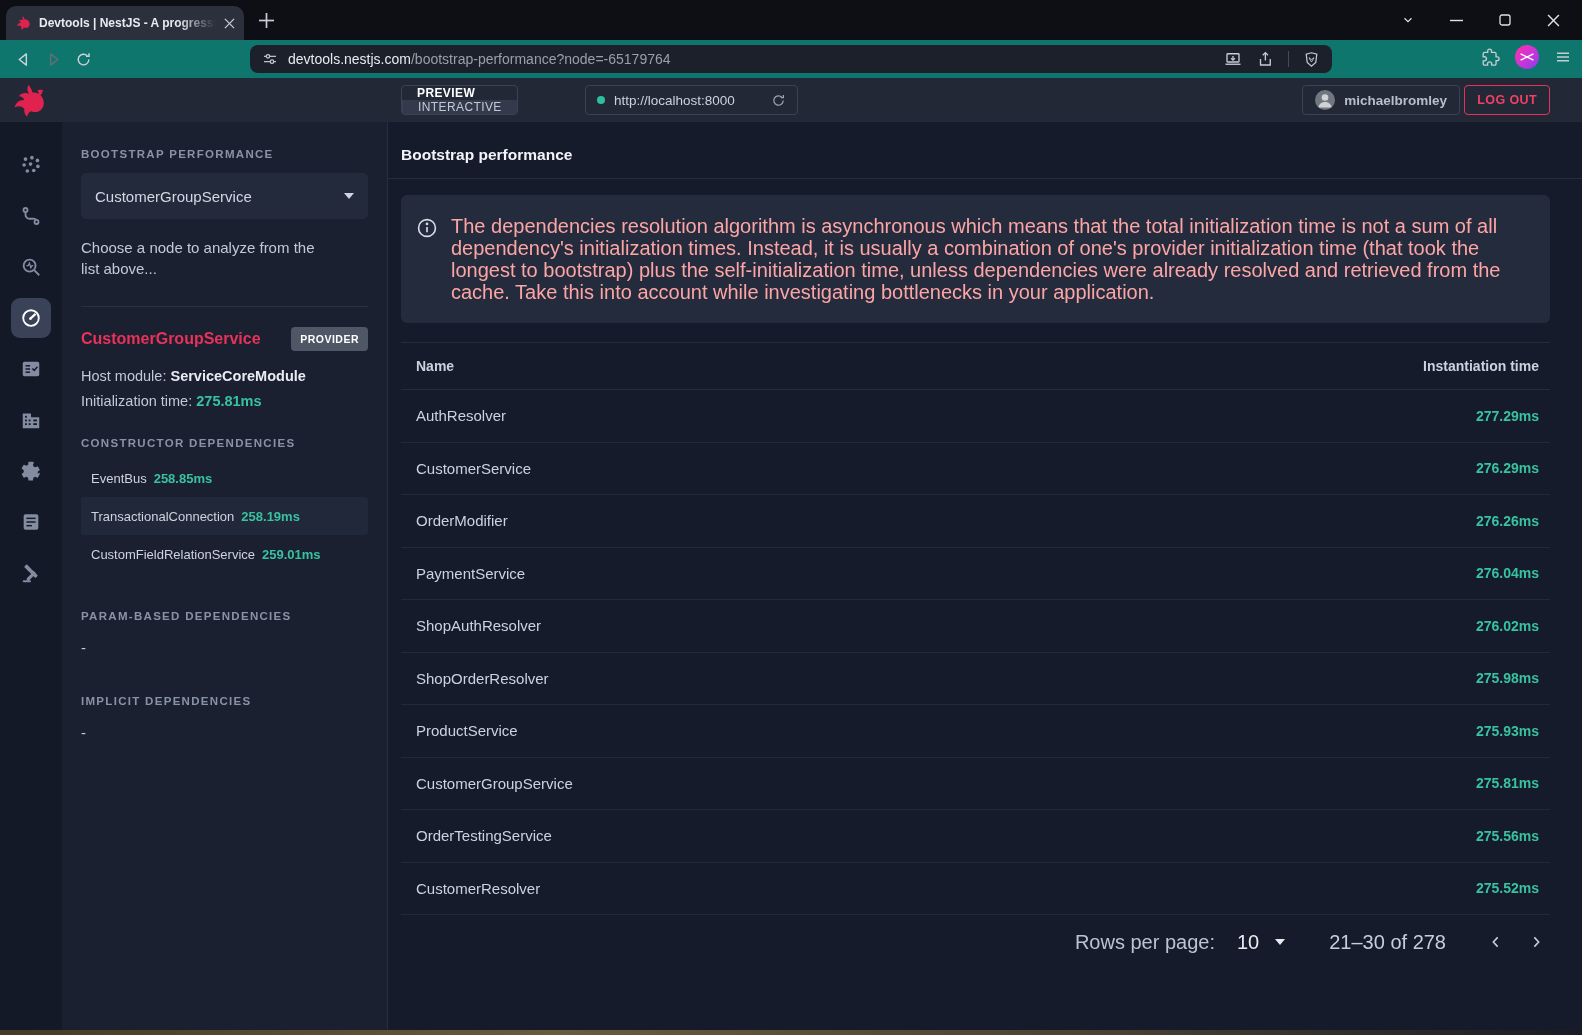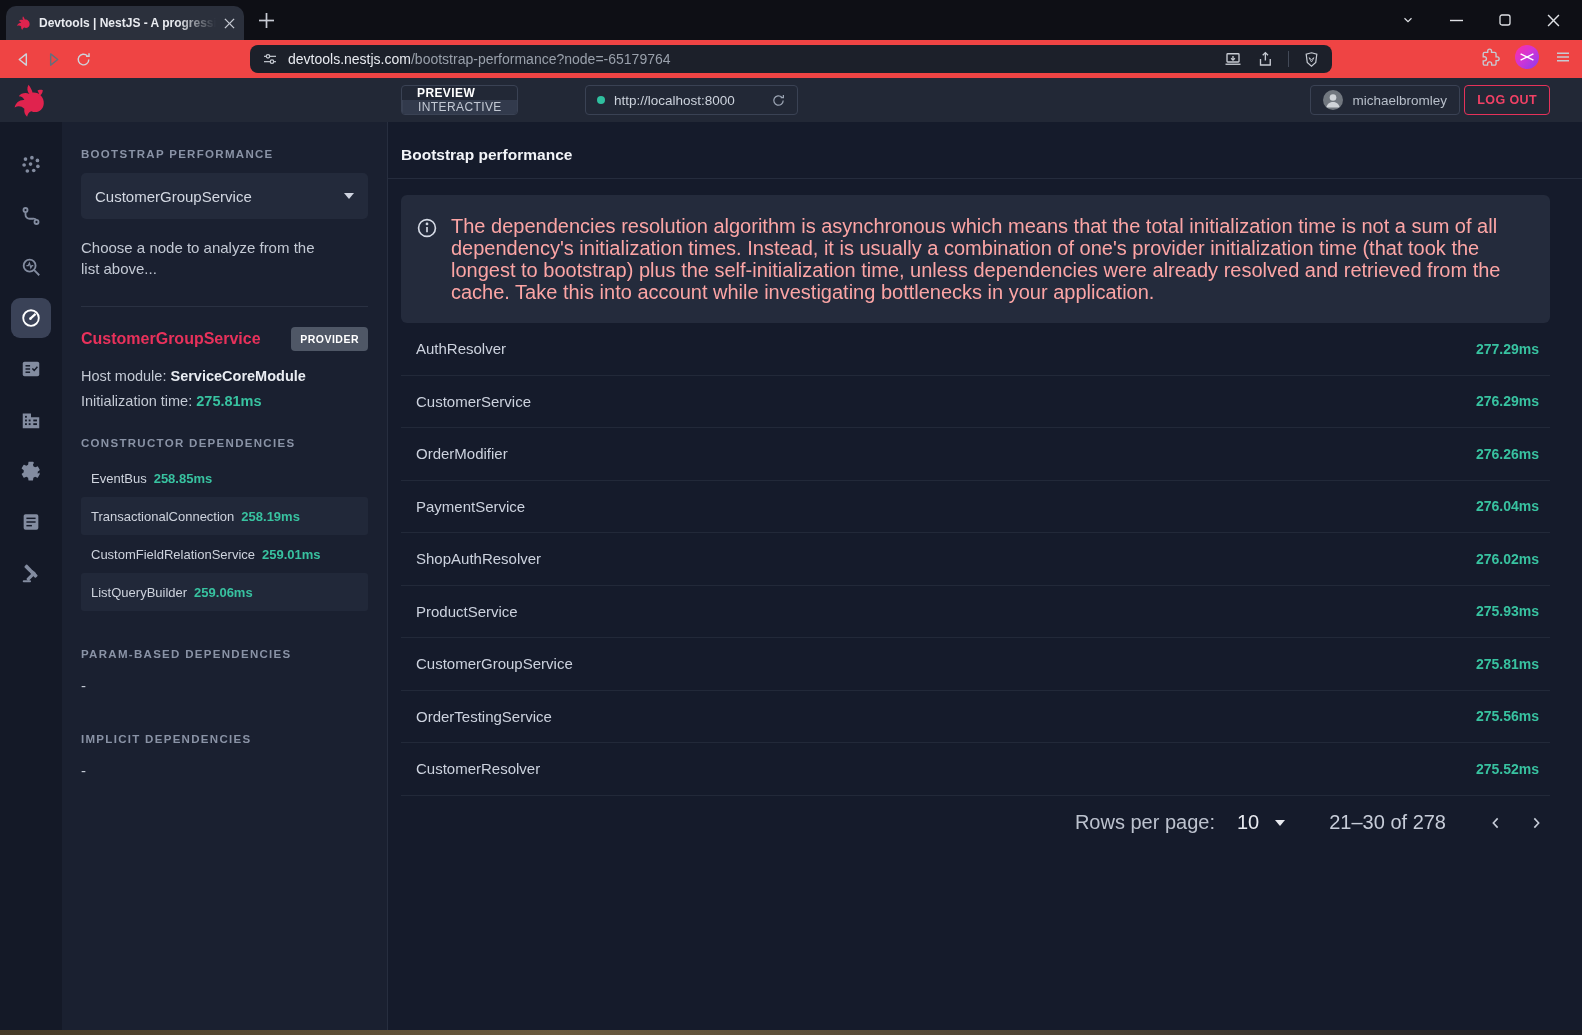--- a/index.html
+++ b/index.html
@@ -13,21 +13,21 @@
     border-radius:10px 10px 0 0; display:flex; align-items:center; padding:0 9px; gap:8px; }
   .tab-title { color:#e9ebf0; font-size:12px; font-weight:700; white-space:nowrap; overflow:hidden;
     flex:1; -webkit-mask-image:linear-gradient(90deg,#000 78%,transparent); mask-image:linear-gradient(90deg,#000 78%,transparent); }
   .tab-close { color:#c7cbd3; flex:0 0 auto; display:flex; }
   .newtab { position:absolute; left:254px; top:8px; width:24px; height:24px; color:#c7cbd3;
     display:flex; align-items:center; justify-content:center; }
   .win-controls { position:absolute; right:6px; top:0; height:40px; width:190px; display:flex;
     align-items:center; justify-content:space-between; color:#dfe1e5; padding:0 8px; }
   .win-btn { width:28px; height:28px; display:flex; align-items:center; justify-content:center; }
 
-  .toolbar { position:absolute; top:40px; left:0; right:0; height:38px; background:#ef4444;
+  .toolbar { position:absolute; top:40px; left:0; right:0; height:38px; background:#0f766e;
     display:flex; align-items:center; }
   .nav-ic { width:30px; height:30px; display:flex; align-items:center; justify-content:center; color:#cfd3db; }
   .nav-ic.back { margin-left:8px; }
   .nav-ic.fwd { color:#666d7a; }
   .urlbar { position:absolute; left:250px; top:5px; width:1082px; height:28px; background:#1c202a;
     border-radius:8px; display:flex; align-items:center; padding:0 12px; gap:10px; }
   .url-text { font-size:14px; white-space:nowrap; overflow:hidden; }
   .url-domain { color:#e8eaf0; }
   .url-path { color:#99a0ab; }
   .urlbar-right { margin-left:auto; display:flex; align-items:center; gap:14px; color:#c7cbd3; }
@@ -47,21 +47,21 @@
   .seg-btn.active { color:#fff; font-weight:700; }
   .seg-btn.inactive { background:#323a4c; color:#c3c9d4; border-left:1px solid #3a4254; }
   .target { position:absolute; left:585px; top:7px; width:213px; height:30px; border:1px solid #3a4254;
     border-radius:4px; display:flex; align-items:center; padding:0 11px; gap:9px; }
   .dot { width:8px; height:8px; border-radius:50%; background:#2fbf9f; }
   .target-url { color:#ccd2dc; font-size:13.5px; }
   .target-refresh { margin-left:auto; color:#9aa3b2; display:flex; }
   .user-chip { position:absolute; right:122px; top:7px; height:30px; border:1px solid #3a4254;
     border-radius:4px; display:flex; align-items:center; gap:9px; padding:0 12px; }
   .user-avatar { width:20px; height:20px; border-radius:50%; background:#71777f; overflow:hidden; }
-  .user-name { color:#b8bfca; font-size:13.5px; }
+  .user-name { color:#b8bfca; font-size:13.5px;font-weight:bold; }
   .logout { position:absolute; right:32px; top:7px; height:30px; border:1px solid #e5325a; color:#f04165;
     border-radius:4px; font-weight:700; font-size:12.5px; letter-spacing:.4px; display:flex;
     align-items:center; padding:0 12px; background:transparent; font-family:inherit; }
 
   
   .rail { position:absolute; top:122px; bottom:5px; left:0; width:62px; background:#141927;
     display:flex; flex-direction:column; align-items:center; padding-top:23px; gap:11px; }
   .rail-item { width:40px; height:40px; border-radius:9px; display:flex; align-items:center;
     justify-content:center; color:#838ca0; flex:0 0 auto; }
   .rail-item.active { background:#3a4257; color:#ffffff; }
@@ -404,24 +404,20 @@
         <span>TransactionalConnection</span>
         <span class="dep-time">258.19ms</span>
       </div>
 
       <div class="dep-item">
         <span>CustomFieldRelationService</span>
         <span class="dep-time">259.01ms</span>
       </div>
 
 
-      <div class="dep-item">
-        <span>ListQueryBuilder</span>
-        <span class="dep-time">259.06ms</span>
-      </div>
     </div>
 
   <div class="section-label lbl-3">PARAM-BASED DEPENDENCIES</div>
   <div class="dash">-</div>
 
   <div class="section-label lbl-4">IMPLICIT DEPENDENCIES</div>
   <div class="dash">-</div>
 </div>
 
 <div class="main">
@@ -432,20 +428,24 @@
     <span class="info-ic">
       <svg width="22" height="22" viewBox="0 0 24 24" fill="none" stroke="currentColor" stroke-width="1.8">
           <circle cx="12" cy="12" r="9.2"></circle>
           <line x1="12" y1="11" x2="12" y2="16.5"></line>
           <circle cx="12" cy="7.6" r="0.6" fill="currentColor"></circle>
         </svg>
     </span>
     <span class="info-text">The dependencies resolution algorithm is asynchronous which means that the total initialization time is not a sum of all dependency's initialization times. Instead, it is usually a combination of one's provider initialization time (that took the longest to bootstrap) plus the self-initialization time, unless dependencies were already resolved and retrieved from the cache. Take this into account while investigating bottlenecks in your application.</span>
   </div>
 
+  <div class="thead">
+    <span class="th">Name</span>
+    <span class="th">Instantiation time</span>
+  </div>
   <div>
 
       <div class="trow">
         <span class="td-name">AuthResolver</span>
         <span class="td-time">277.29ms</span>
       </div>
 
       <div class="trow">
         <span class="td-name">CustomerService</span>
         <span class="td-time">276.29ms</span>
@@ -459,20 +459,24 @@
       <div class="trow">
         <span class="td-name">PaymentService</span>
         <span class="td-time">276.04ms</span>
       </div>
 
       <div class="trow">
         <span class="td-name">ShopAuthResolver</span>
         <span class="td-time">276.02ms</span>
       </div>
 
+      <div class="trow">
+        <span class="td-name">ShopOrderResolver</span>
+        <span class="td-time">275.98ms</span>
+      </div>
 
       <div class="trow">
         <span class="td-name">ProductService</span>
         <span class="td-time">275.93ms</span>
       </div>
 
       <div class="trow">
         <span class="td-name">CustomerGroupService</span>
         <span class="td-time">275.81ms</span>
       </div>

